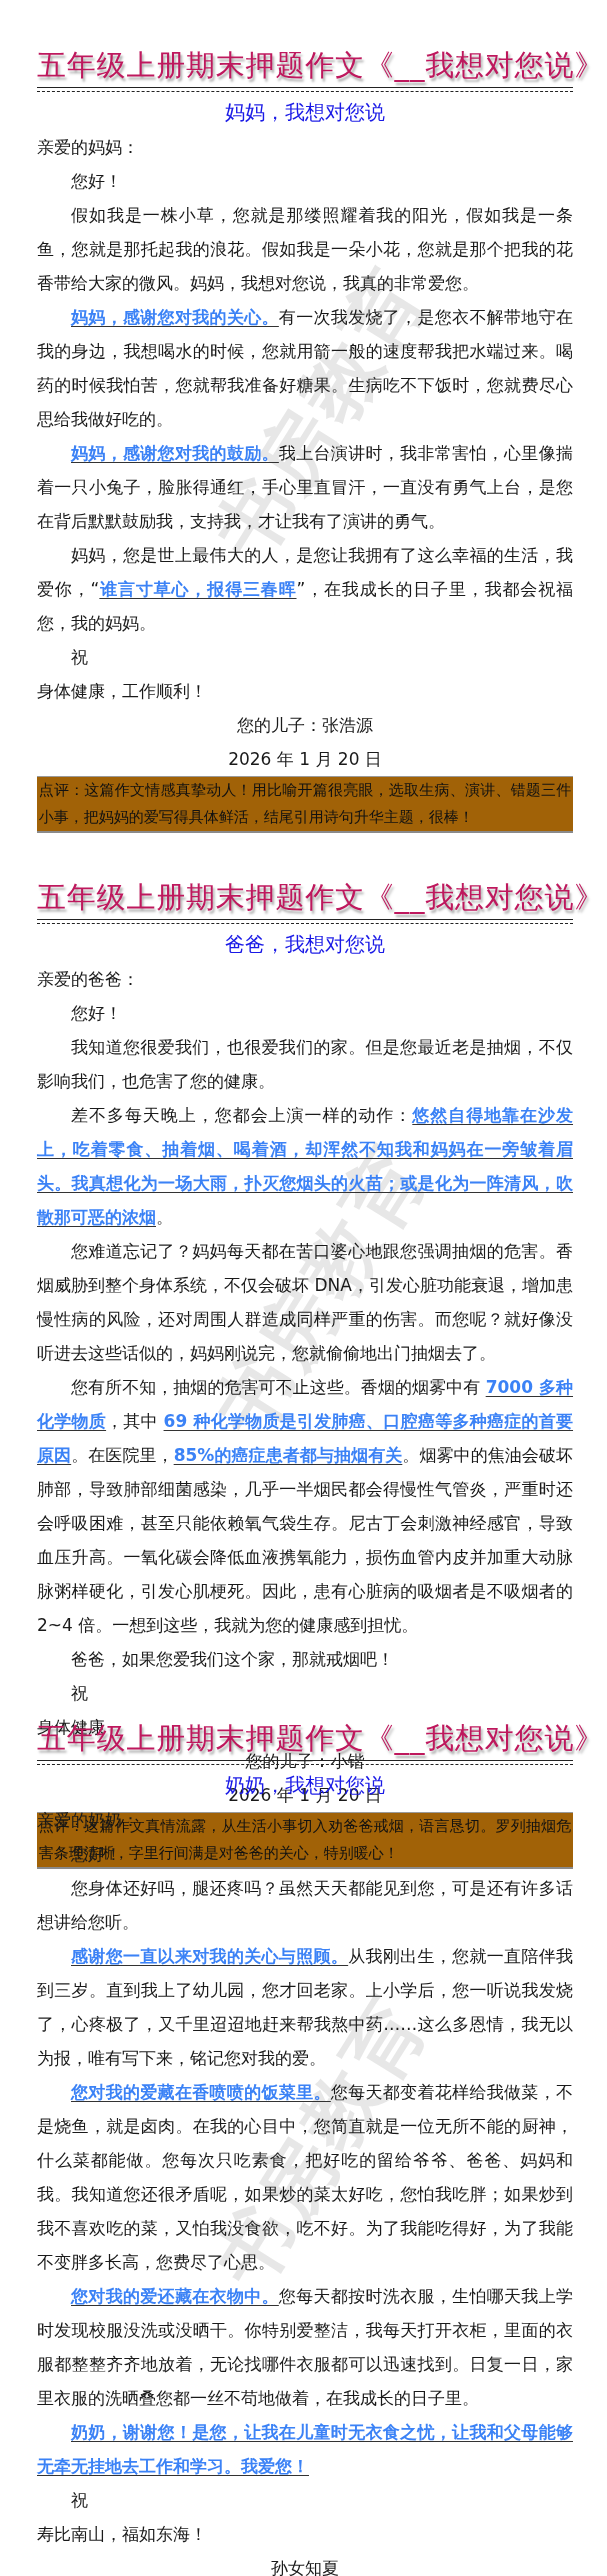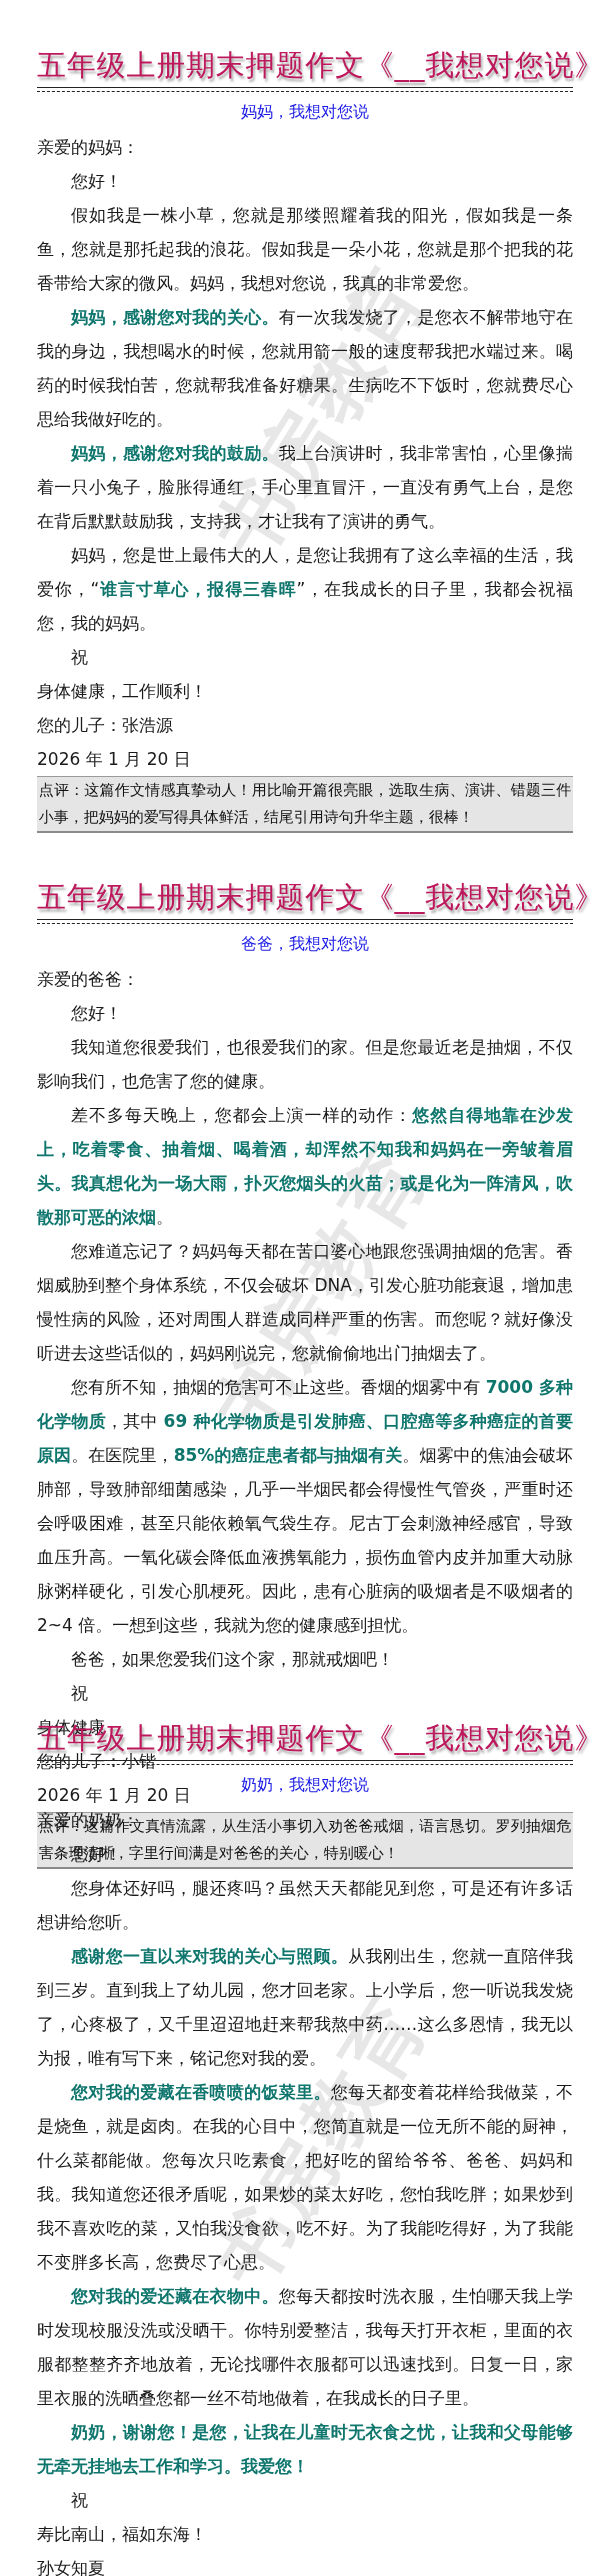--- a/index.html
+++ b/index.html
@@ -21,41 +21,42 @@
     text-shadow: 1.7px 2.5px 2.5px rgba(0,0,0,0.35);
     white-space: nowrap;
     margin: 0;
     font-weight: normal;
   }
   .rule-solid { height: 0; border-top: 1.7px solid #222; margin-top: 3.4px; }
   .rule-dash { height: 0; border-top: 1.7px dashed #222; margin-top: 2.5px; }
   .subtitle {
     text-align: center;
     color: #1a1ae6;
-    font-size: 16px;
+    font-size: 20px;
     line-height: 30px;
     margin-top: 5px;
     margin-bottom: 3.4px;
     font-family: Liberation Serif, serif;
   }
   .line {
     font-size: 17px;
     line-height: 34px;
     text-align: justify;
   }
   .indent { text-indent: 2em; }
   .hl {
-    color: #0f766e;
+    color: #3b82f6;
     font-weight: bold;
+    text-decoration: underline;
     text-decoration-color: #333;
     text-underline-offset: 3.4px;
   }
-  .right { text-align: left; }
+  .right { text-align: center; }
   .comment {
-    background: #e5e5e5;
+    background: #a16207;
     border-top: 1.7px solid #9a9a9a;
     border-bottom: 2.5px solid #8a8a8a;
     font-family: "DejaVu Serif", "Liberation Serif", serif;
     font-size: 15px;
     line-height: 27px;
     padding: 0 1.7px;
     color: #111;
     text-align: justify;
   }
   .watermark {

